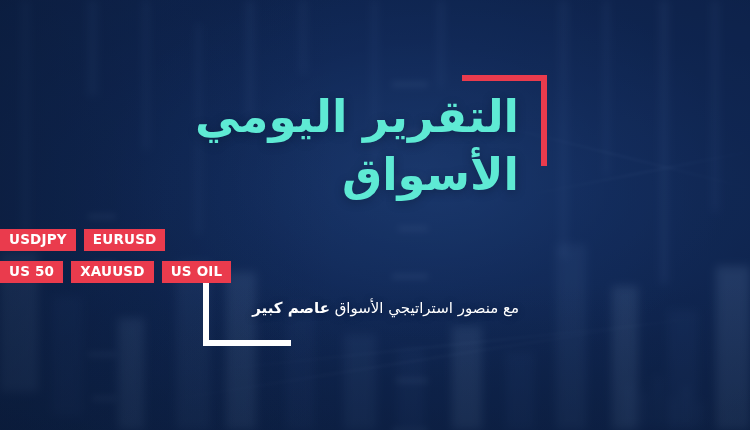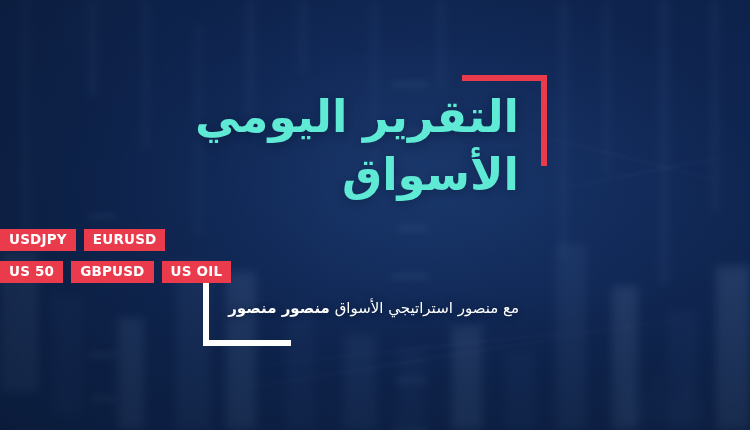--- a/index.html
+++ b/index.html
@@ -268,23 +268,23 @@
       <span class="ln">الأسواق</span>
     </div>
 
     <div class="badges">
       <div class="badge-row">
           <span class="badge">USDJPY</span>
           <span class="badge">EURUSD</span>
         </div>
       <div class="badge-row">
           <span class="badge">US 50</span>
-          <span class="badge">GBPUSD</span>
+          <span class="badge">XAUUSD</span>
           <span class="badge">US OIL</span>
         </div>
     </div>
 
     <div class="byline">
-      <span>مع منصور استراتيجي الأسواق </span><b>منصور منصور</b>
+      <span>مع منصور استراتيجي الأسواق </span><b>عاصم كبير</b>
     </div>
 
   </div>
 </div>
 
 </body></html>

